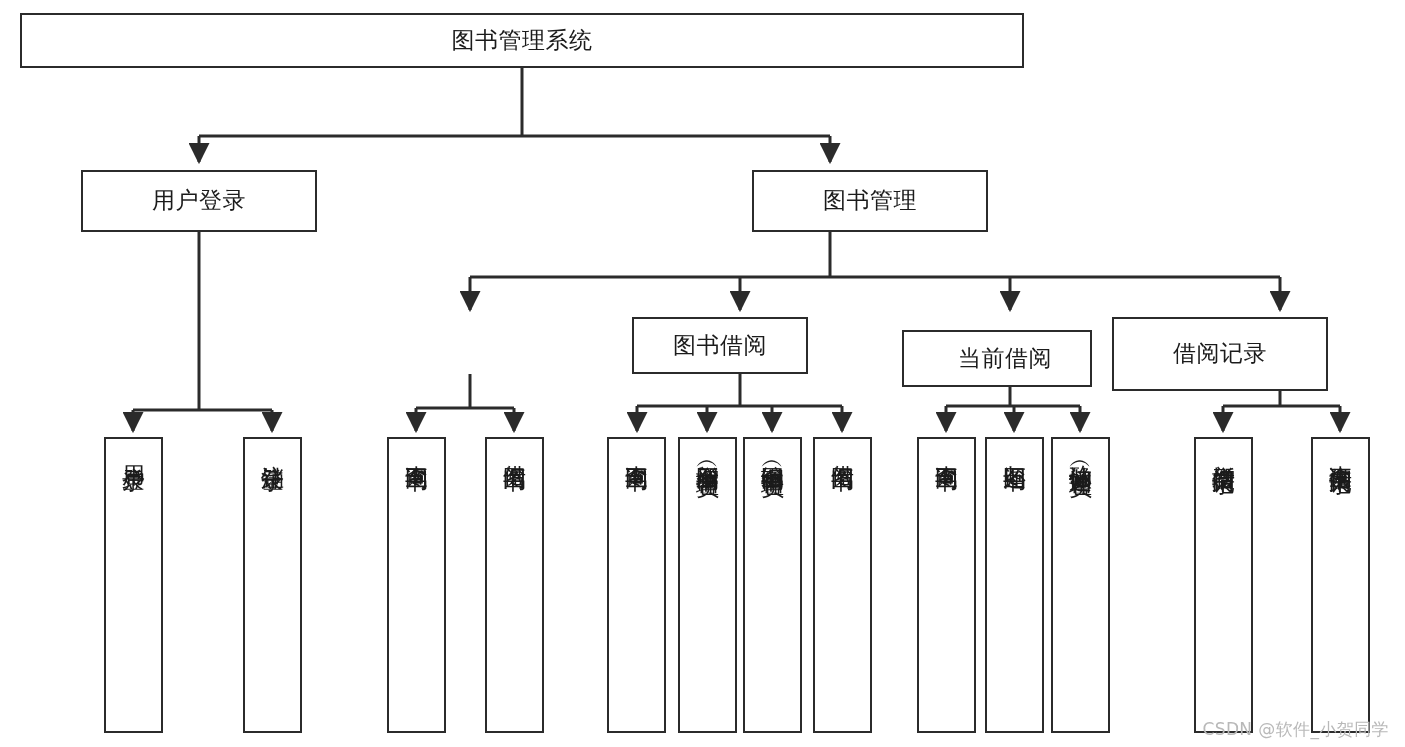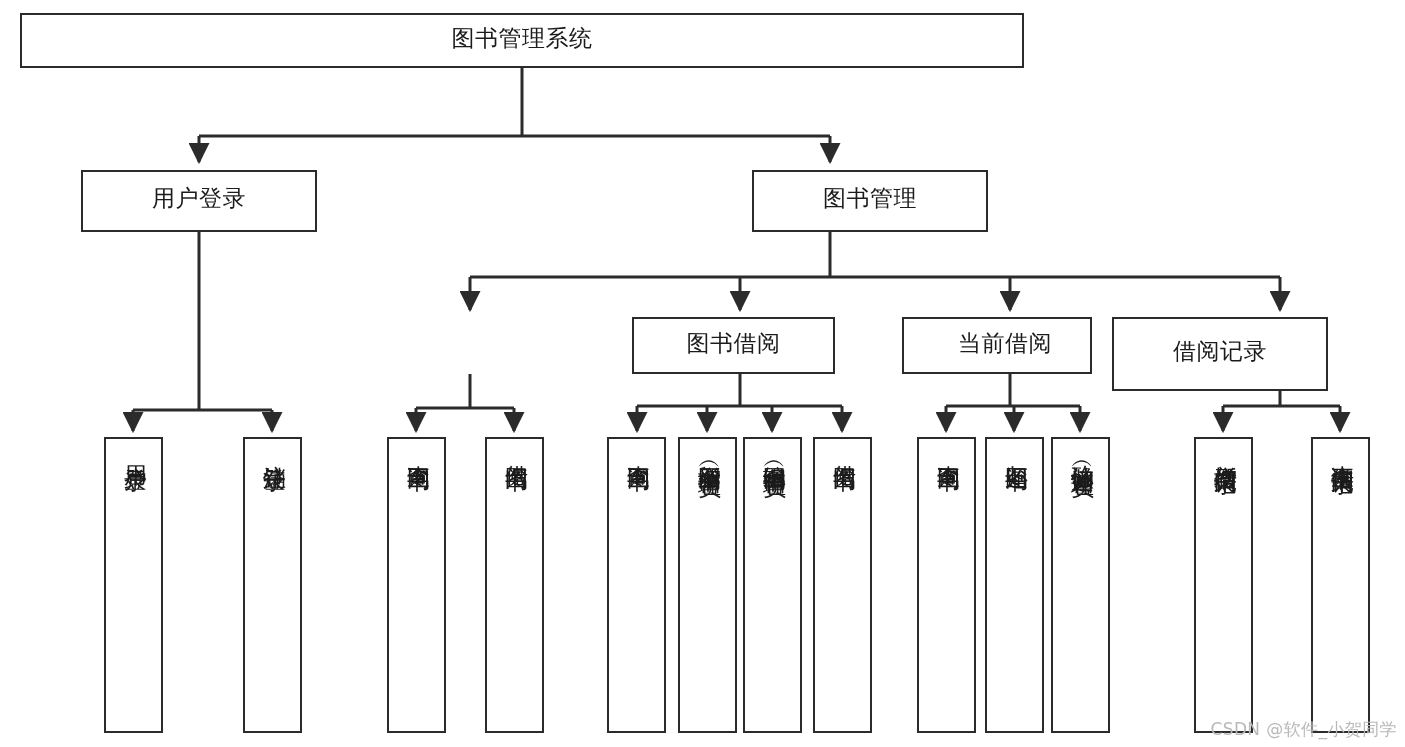--- a/index.html
+++ b/index.html
@@ -26,21 +26,20 @@
   }
   .node {
     position: absolute;
     box-sizing: border-box;
     background: #ffffff;
     border: 2px solid #2b2b2b;
     display: flex;
     align-items: center;
     justify-content: center;
     color: #1b1b1b;
-    font-family: Liberation Mono, monospace;
   }
   .node-label {
     display: block;
     text-align: center;
     line-height: 1.12;
     white-space: nowrap;
   }
   .node.horizontal .node-label {
     font-size: 23px;
     letter-spacing: 0.5px;
@@ -57,21 +56,21 @@
     writing-mode: vertical-rl;
     text-orientation: upright;
     font-size: 23px;
     line-height: 1.08;
     letter-spacing: 1.5px;
     white-space: normal;
     max-height: 280px;
   }
   .watermark {
     position: absolute;
-    right: 8px;
+    right: 16px;
     bottom: 6px;
     font-size: 17px;
     color: #b9b9b9;
     letter-spacing: 0.4px;
     white-space: nowrap;
     user-select: none;
   }
 </style>
 </head>
 <body>
@@ -132,24 +131,24 @@
     <span class="node-label">图书管理系统</span>
   </div>
 
   <div class="node horizontal" style="left:81px; top:170px; width:236px; height:62px;">
     <span class="node-label">用户登录</span>
   </div>
   <div class="node horizontal" style="left:712px; top:170px; width:236px; height:62px;margin-left:40px;">
     <span class="node-label">图书管理</span>
   </div>
 
-  <div class="node horizontal" style="left:632px; top:317px; width:203px; height:57px;">
+  <div class="node horizontal" style="left:632px; top:317px; width:176px; height:57px;">
     <span class="node-label">图书借阅</span>
   </div>
-  <div class="node horizontal" style="left:902px; top:317px; width:190px; height:57px;padding-left:16px;">
+  <div class="node horizontal" style="left:902px; top:330px; width:190px; height:57px;padding-left:16px;">
     <span class="node-label">当前借阅</span>
   </div>
   <div class="node horizontal" style="left:1112px; top:317px; width:216px; height:74px;">
     <span class="node-label">借阅记录</span>
   </div>
 
   <div class="node vertical" style="left:104px; top:437px; width:59px; height:296px;">
     <span class="node-label">用户登录</span>
   </div>
   <div class="node vertical" style="left:243px; top:437px; width:59px; height:296px;">

